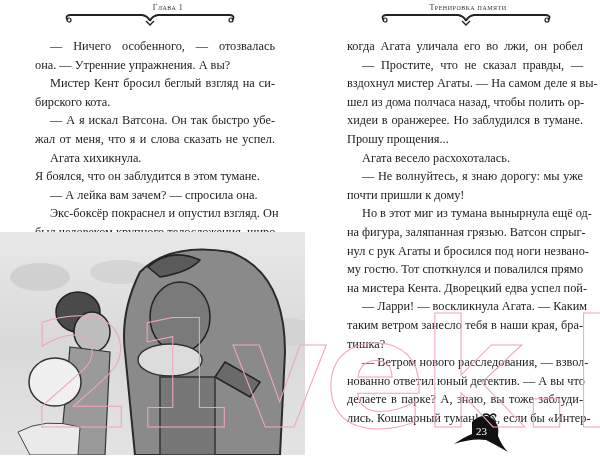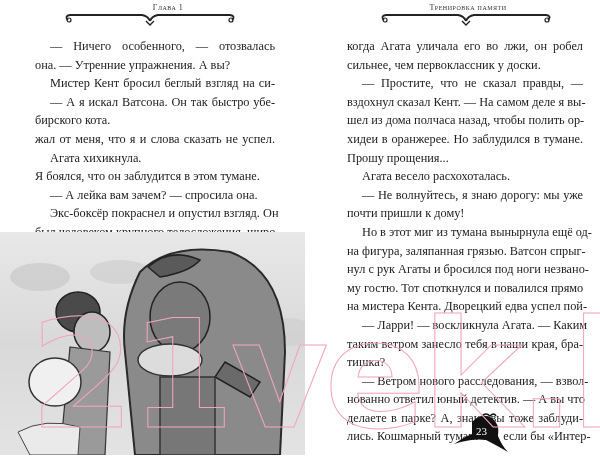--- a/index.html
+++ b/index.html
@@ -31,22 +31,22 @@
     <path d="M6 8 Q2 4 8 3 L80 3 Q86 4 88 9" fill="none" stroke="#222" stroke-width="1.8"></path>
     <path d="M170 8 Q174 4 168 3 L96 3 Q90 4 88 9" fill="none" stroke="#222" stroke-width="1.8"></path>
     <circle cx="7" cy="8" r="2" fill="none" stroke="#222" stroke-width="1.2"></circle>
     <circle cx="169" cy="8" r="2" fill="none" stroke="#222" stroke-width="1.2"></circle>
     <path d="M84 9 L88 13 L92 9" fill="none" stroke="#222" stroke-width="1.4"></path>
   </svg>
   <div class="text" id="left-text">
       <span class="line indent">— Ничего особенного, — отозвалась</span>
       <span class="line last">она. — Утренние упражнения. А вы?</span>
       <span class="line indent">Мистер Кент бросил беглый взгляд на си-</span>
+      <span class="line last">бирского кота.</span>
       <span class="line indent">— А я искал Ватсона. Он так быстро убе-</span>
-      <span class="line last">бирского кота.</span>
       <span class="line">жал от меня, что я и слова сказать не успел.</span>
       <span class="line indent last">Агата хихикнула.</span>
       <span class="line last">Я боялся, что он заблудится в этом тумане.</span>
       <span class="line indent last">— А лейка вам зачем? — спросила она.</span>
       <span class="line indent">Экс-боксёр покраснел и опустил взгляд. Он</span>
       <span class="line">был человеком крупного телосложения, широ-</span>
       <span class="line">коплечим и с суровым лицом; тем не менее,</span>
     </div>
   <div class="illustration">
     <svg width="305" height="223" viewBox="0 0 305 223">
@@ -72,23 +72,22 @@
   <div class="running-head">Тренировка памяти</div>
   <svg class="ornament" width="176" height="14" viewBox="0 0 176 14">
     <path d="M6 8 Q2 4 8 3 L80 3 Q86 4 88 9" fill="none" stroke="#222" stroke-width="1.8"></path>
     <path d="M170 8 Q174 4 168 3 L96 3 Q90 4 88 9" fill="none" stroke="#222" stroke-width="1.8"></path>
     <circle cx="7" cy="8" r="2" fill="none" stroke="#222" stroke-width="1.2"></circle>
     <circle cx="169" cy="8" r="2" fill="none" stroke="#222" stroke-width="1.2"></circle>
     <path d="M84 9 L88 13 L92 9" fill="none" stroke="#222" stroke-width="1.4"></path>
   </svg>
   <div class="text" id="right-text">
       <span class="line">когда Агата уличала его во лжи, он робел</span>
-      <span class="line last">сильнее, чем первоклассник у доски.</span>
       <span class="line indent">— Простите, что не сказал правды, —</span>
-      <span class="line">вздохнул сказал Кент. — На самом деле я вы-</span>
+      <span class="line">вздохнул мистер Агаты. — На самом деле я вы-</span>
       <span class="line">шел из дома полчаса назад, чтобы полить ор-</span>
       <span class="line">хидеи в оранжерее. Но заблудился в тумане.</span>
       <span class="line last">Прошу прощения...</span>
       <span class="line indent last">Агата весело расхохоталась.</span>
       <span class="line indent">— Не волнуйтесь, я знаю дорогу: мы уже</span>
       <span class="line last">почти пришли к дому!</span>
       <span class="line indent">Но в этот миг из тумана вынырнула ещё од-</span>
       <span class="line">на фигура, заляпанная грязью. Ватсон спрыг-</span>
       <span class="line">нул с рук Агаты и бросился под ноги незвано-</span>
       <span class="line">му гостю. Тот споткнулся и повалился прямо</span>

